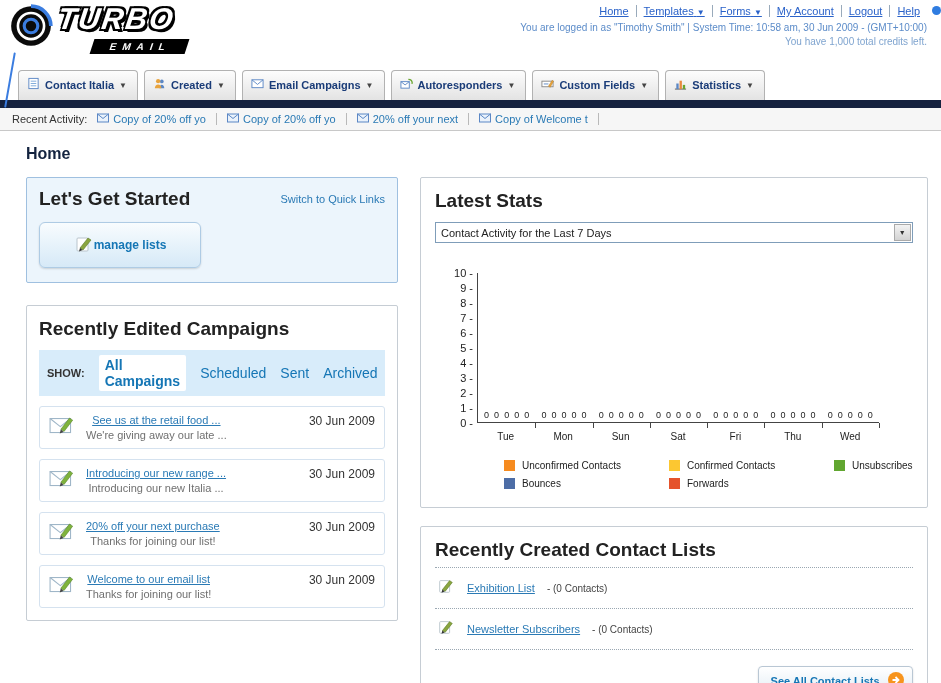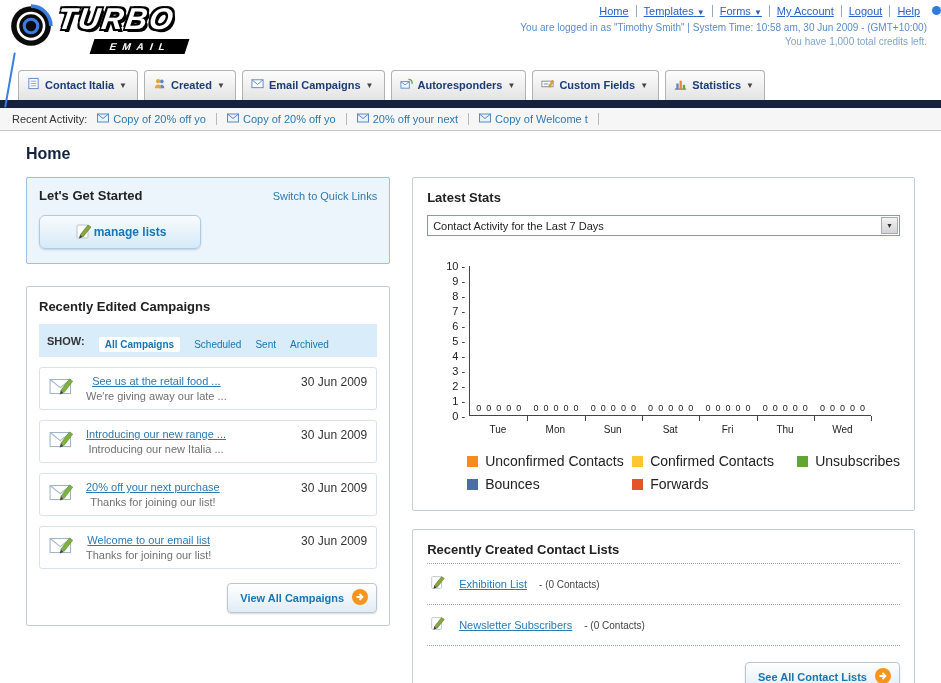--- a/index.html
+++ b/index.html
@@ -41,38 +41,38 @@
   .ra-item span { font-size:11px; color:#2a7ab5; }
 
   
   .main { padding:14px 26px 0 26px; }
   .page-title { font-size:16px; font-weight:bold; color:#13233f; margin-bottom:14px; }
   .columns { display:flex; gap:22px; align-items:flex-start; }
   .left-col { width:372px; }
   .right-col { flex:1; }
 
   .panel { border:1px solid #c6cdd4; border-radius:2px; background:#fff; }
-  .panel h2 { font-size:13px; font-weight:bold; color:#222; }
+  .panel h2 { font-size:19px; font-weight:bold; color:#222; }
 
   
   .get-started { border-color:#9fc0e0; background:#ecf5fc; margin-bottom:22px; }
   .gs-head { display:flex; justify-content:space-between; align-items:center; padding:10px 12px 4px 12px; }
   .gs-head a { font-size:11px; color:#2a7ab5; cursor:pointer; text-decoration:none; }
   .gs-buttons { display:flex; gap:14px; padding:8px 12px 14px 12px; }
-  .gs-btn { display:inline-flex; align-items:center; width:162px; height:34px; padding:0 10px; justify-content:center;
+  .gs-btn { display:inline-flex; align-items:center; width:162px; height:46px; padding:0 10px; justify-content:center;
     border:1px solid #aecbe4; border-radius:6px; background:linear-gradient(#f8fcfe, #d6e9f7);
     box-shadow:0 1px 2px rgba(0,0,0,.15); cursor:pointer; }
   .gs-btn span { font-size:12px; font-weight:bold; color:#1576b5; }
 
   
   .campaigns { padding:12px; }
   .campaigns h2 { margin-bottom:10px; }
   .filter-bar { display:flex; align-items:center; gap:14px; background:#d8ecfa; padding:5px 8px; }
   .filter-label { font-size:11px; font-weight:bold; color:#333; }
-  .filter { font-size:10px; color:#1576b5; cursor:pointer;margin-top:8px; }
+  .filter { font-size:14px; color:#1576b5; cursor:pointer; }
   .filter.active { background:#fff; padding:2px 6px; border-radius:2px; font-weight:bold; }
   .camp-row { position:relative; display:flex; gap:9px; align-items:flex-start; border:1px solid #d5e2ef; border-radius:3px;
     padding:7px 9px; margin-top:10px; background:#fff; cursor:pointer; }
   .camp-texts { display:flex; flex-direction:column; gap:3px;text-align:center; }
   .camp-title { font-size:11px; color:#2a7ab5; text-decoration:underline; }
   .camp-sub { font-size:11px; color:#707070; }
   .camp-date { position:absolute; right:9px; top:7px; font-size:12px; color:#333; }
   .view-all-row { text-align:right; margin-top:14px; }
 
   .pill-btn { display:inline-flex; align-items:center; gap:8px; padding:5px 8px 5px 12px; border:1px solid #b9c7d4; border-radius:4px;
@@ -91,21 +91,21 @@
   .chart-area { display:flex; margin:30px 0 0 16px; }
   .y-axis { position:relative; width:26px; height:150px; }
   .ytick { position:absolute; right:4px; font-size:11px; color:#222; transform:translateY(50%); line-height:1; }
   .plot { width:402px; height:150px; border-left:1px solid #444; border-bottom:1px solid #444; display:flex; }
   .cgroup { flex:1; display:flex; align-items:flex-end; justify-content:center; position:relative; }
   .cgroup::after { content:""; position:absolute; bottom:-6px; right:-1px; width:1px; height:5px; background:#444; }
   .zeros { display:flex; gap:5px; font-size:9px; color:#222; padding-bottom:2px; }
   .cats { display:flex; width:402px; }
   .cat { flex:1; text-align:center; font-size:10px; color:#222; padding-top:8px; }
   .legend { display:grid; grid-template-columns:165px 165px 1fr; gap:7px 0; margin:18px 0 6px 40px; }
-  .legend-item { display:flex; align-items:center; gap:7px; font-size:14px; color:#222; }
+  .legend-item { display:flex; align-items:center; gap:7px; font-size:10px; color:#222;margin-left:29px; }
   .swatch { width:11px; height:11px; display:inline-block; }
 
   
   .contact-lists { padding:12px 14px 14px 14px; }
   .contact-lists h2 { margin-bottom:4px; }
   .cl-item { display:flex; align-items:center; gap:12px; padding:9px 2px; border-bottom:1px dotted #9aa7b2; cursor:pointer; }
   .cl-item:first-of-type { border-top:1px dotted #9aa7b2; margin-top:6px; }
   .cl-name { font-size:11px; color:#2a7ab5; text-decoration:underline; }
   .cl-detail { font-size:10px; color:#444; }
   .cl-btn-row { text-align:right; margin-top:16px; }
@@ -313,29 +313,20 @@
                   <path d="M11 14 L19 3.5 L22 5.5 L14 16 Z" fill="#7fb33c" stroke="#55822a" stroke-width="0.5"></path>
                   <path d="M11 14 L10 18 L13.5 16.5 Z" fill="#444"></path>
                 </svg></span>
             <span class="camp-texts">
                 <a class="camp-title">Welcome to our email list</a>
                 <span class="camp-sub">Thanks for joining our list!</span>
               </span>
             <span class="camp-date">30 Jun 2009</span>
           </div>
 
-          <div class="view-all-row">
-            <span class="pill-btn">
-              <span>View All Campaigns</span>
-              <span><svg width="16" height="16" viewBox="0 0 16 16">
-                    <circle cx="8" cy="8" r="8" fill="#f7941d"></circle>
-                    <path d="M4.5 8h5.5M7.5 5l3 3-3 3" stroke="#fff" stroke-width="1.8" fill="none"></path>
-                  </svg></span>
-            </span>
-          </div>
         </div>
       </div>
 
       <div class="right-col">
 
         <div class="panel stats">
           <h2>Latest Stats</h2>
           <div class="fake-select">
             <span class="sel-text">Contact Activity for the Last 7 Days</span>
             <span class="sel-arrow">▼</span>

